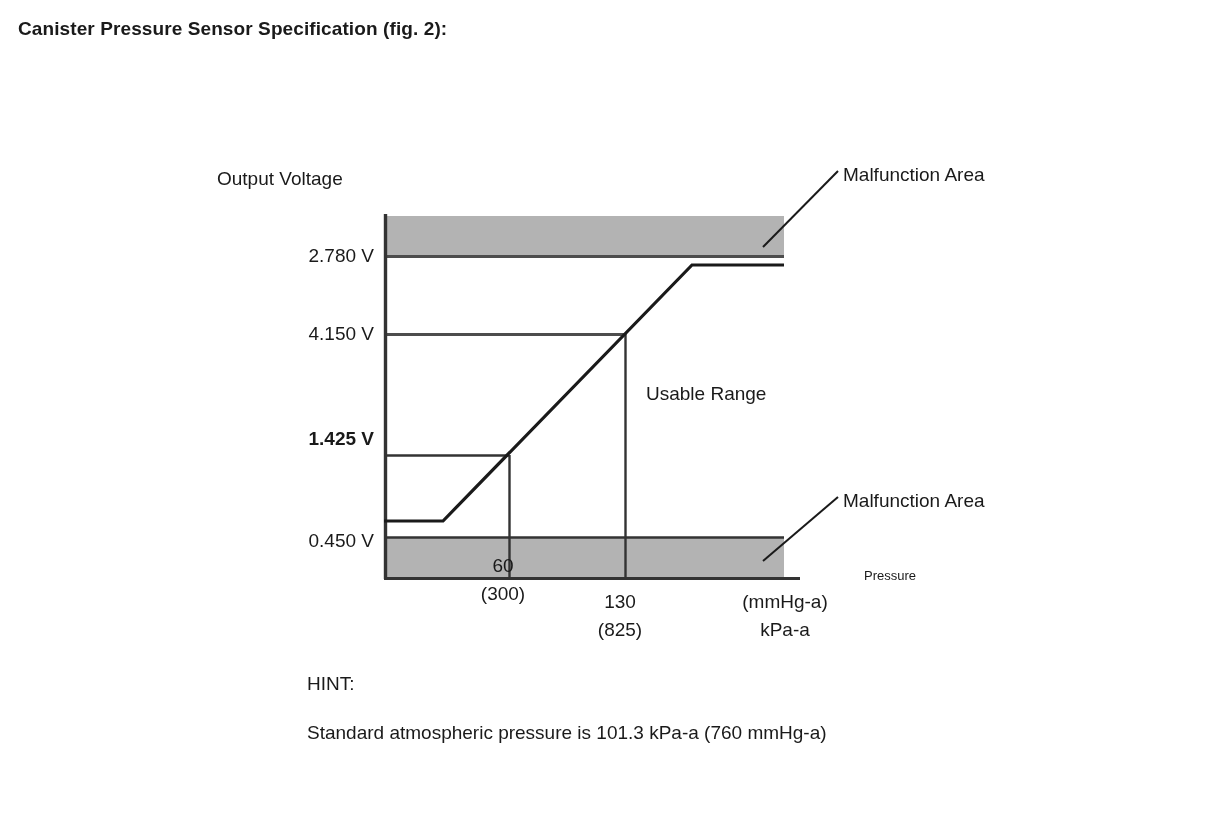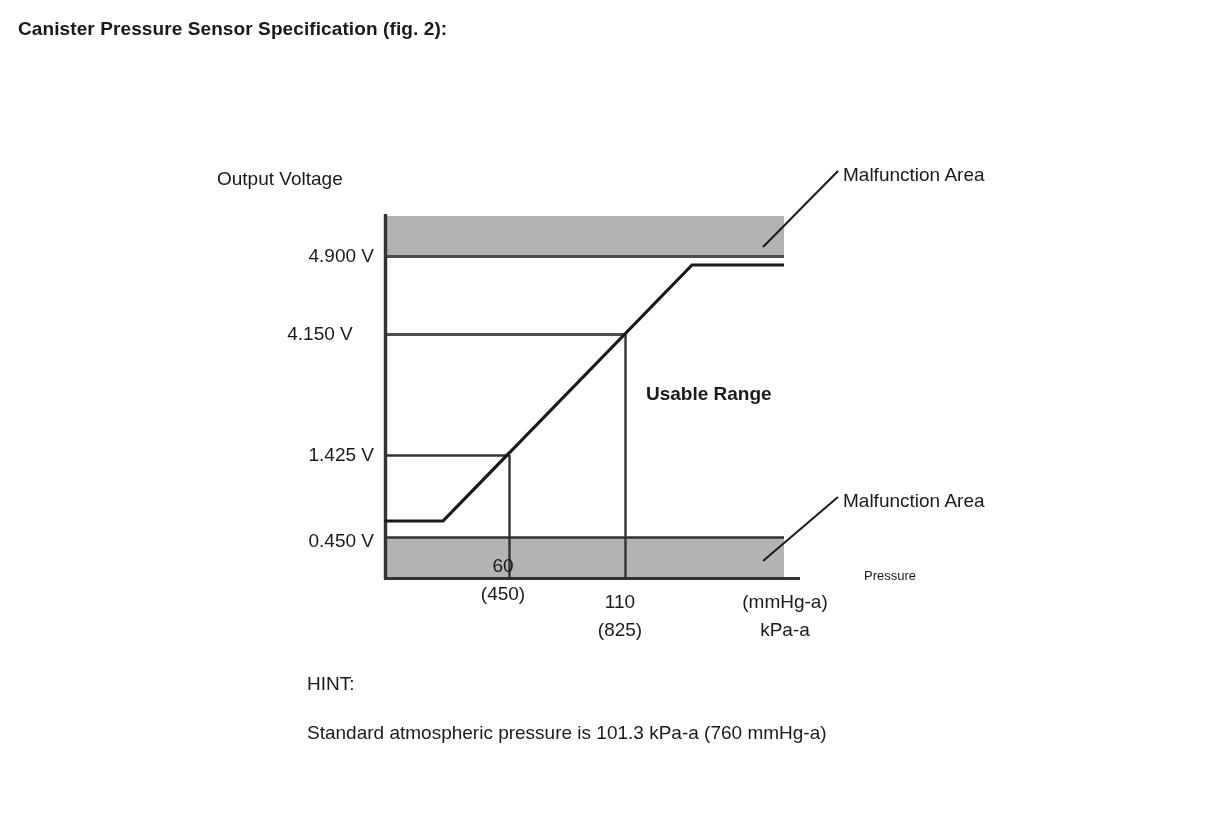--- a/index.html
+++ b/index.html
@@ -80,21 +80,20 @@
     white-space: nowrap;
     text-align: right;
   }
 
   .usable-range {
     position: absolute;
     left: 646px;
     top: 383px;
     font-size: 19px;
     white-space: nowrap;
-    font-weight: bold;
   }
 
   .hint-label {
     position: absolute;
     left: 307px;
     top: 673px;
     font-size: 19px;
     white-space: nowrap;
     text-align: right;
   }
@@ -139,35 +138,35 @@
 
     <line x1="838" y1="171" x2="763" y2="247" stroke="#1a1a1a" stroke-width="2"></line>
 
     <line x1="838" y1="497" x2="763" y2="561" stroke="#1a1a1a" stroke-width="2"></line>
   </svg>
 
   <div class="axis-title-y">Output Voltage</div>
 
   <div class="axis-title-x">Pressure</div>
 
-  <div class="ytick" style="top:245px;">4.900 V</div>
+  <div class="ytick" style="top:245px;">2.780 V</div>
 
-  <div class="ytick" style="top:323px;text-align:center;">4.150 V</div>
+  <div class="ytick" style="top:323px;">4.150 V</div>
 
-  <div class="ytick" style="top:444px;">1.425 V</div>
+  <div class="ytick" style="top:428px;font-weight:bold;">1.425 V</div>
 
   <div class="ytick" style="top:530px;">0.450 V</div>
 
   <div class="xtick" style="left:443px; top:552px; width:120px;">
     <div>60</div>
-    <div>(450)</div>
+    <div>(300)</div>
   </div>
 
   <div class="xtick" style="left:560px; top:588px; width:120px;">
-    <div>110</div>
+    <div>130</div>
     <div>(825)</div>
   </div>
 
   <div class="xtick" style="left:705px; top:588px; width:160px;">
     <div>(mmHg-a)</div>
     <div>kPa-a</div>
   </div>
 
   <div class="callout" style="left:843px; top:164px;">Malfunction Area</div>
 

